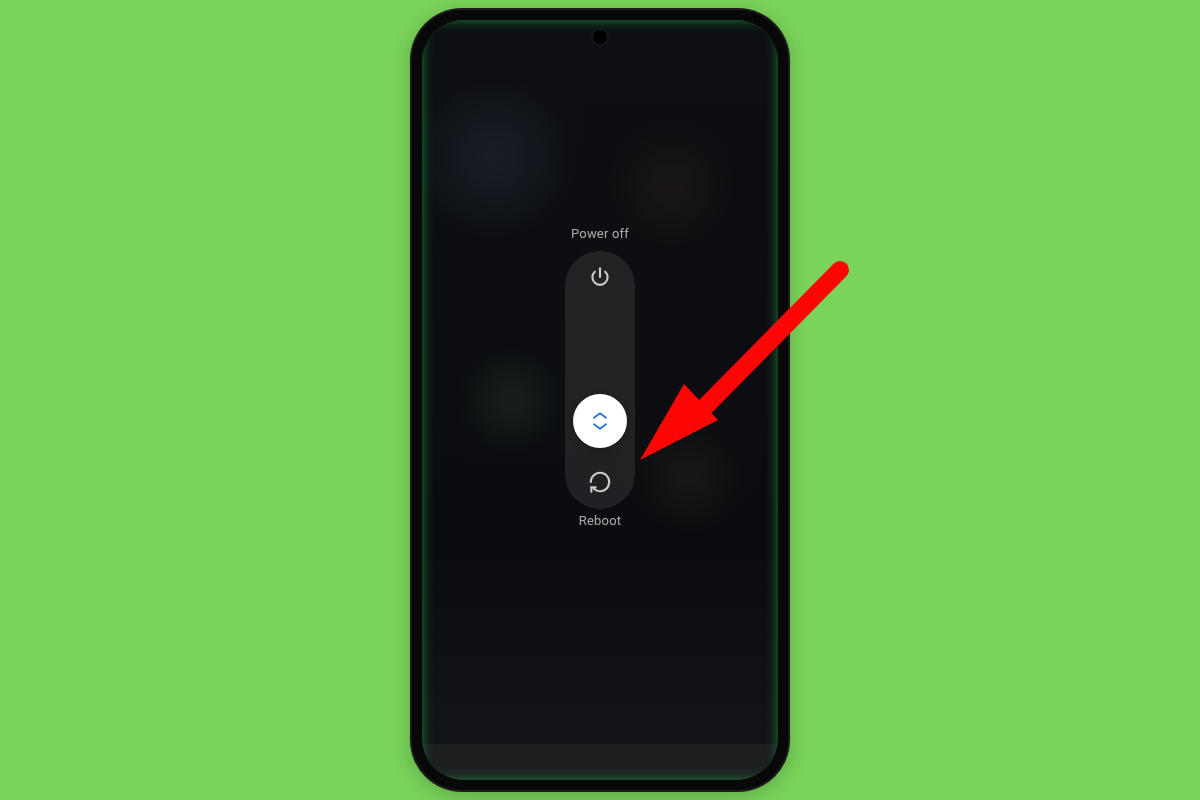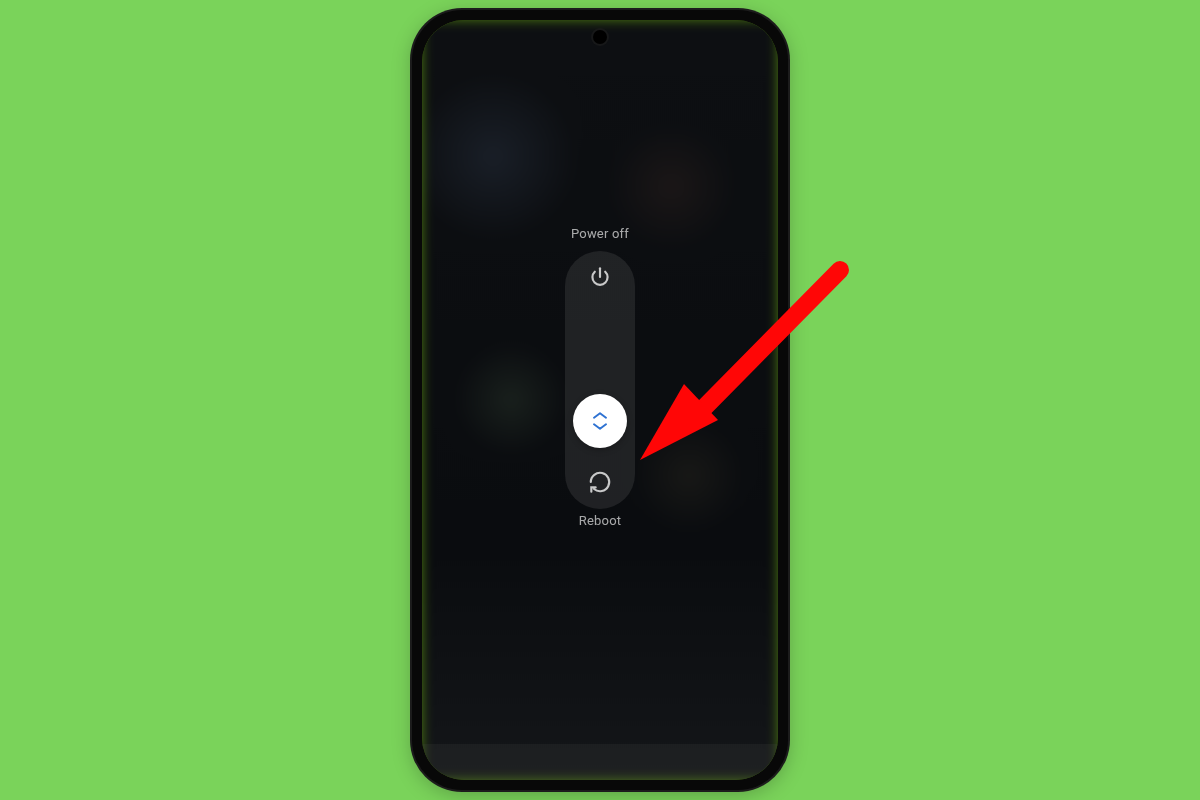--- a/index.html
+++ b/index.html
@@ -23,21 +23,21 @@
       overflow: hidden;
     }
     .screen {
       position: absolute;
       top: 10px;
       left: 10px;
       right: 10px;
       bottom: 10px;
       border-radius: 42px;
       overflow: hidden;
-      background: #4d7c0f;
+      background: #15803d;
     }
     .camera-hole {
       position: absolute;
       top: 10px;
       left: 50%;
       transform: translateX(-50%);
       width: 14px;
       height: 14px;
       background: #000;
       border-radius: 50%;

